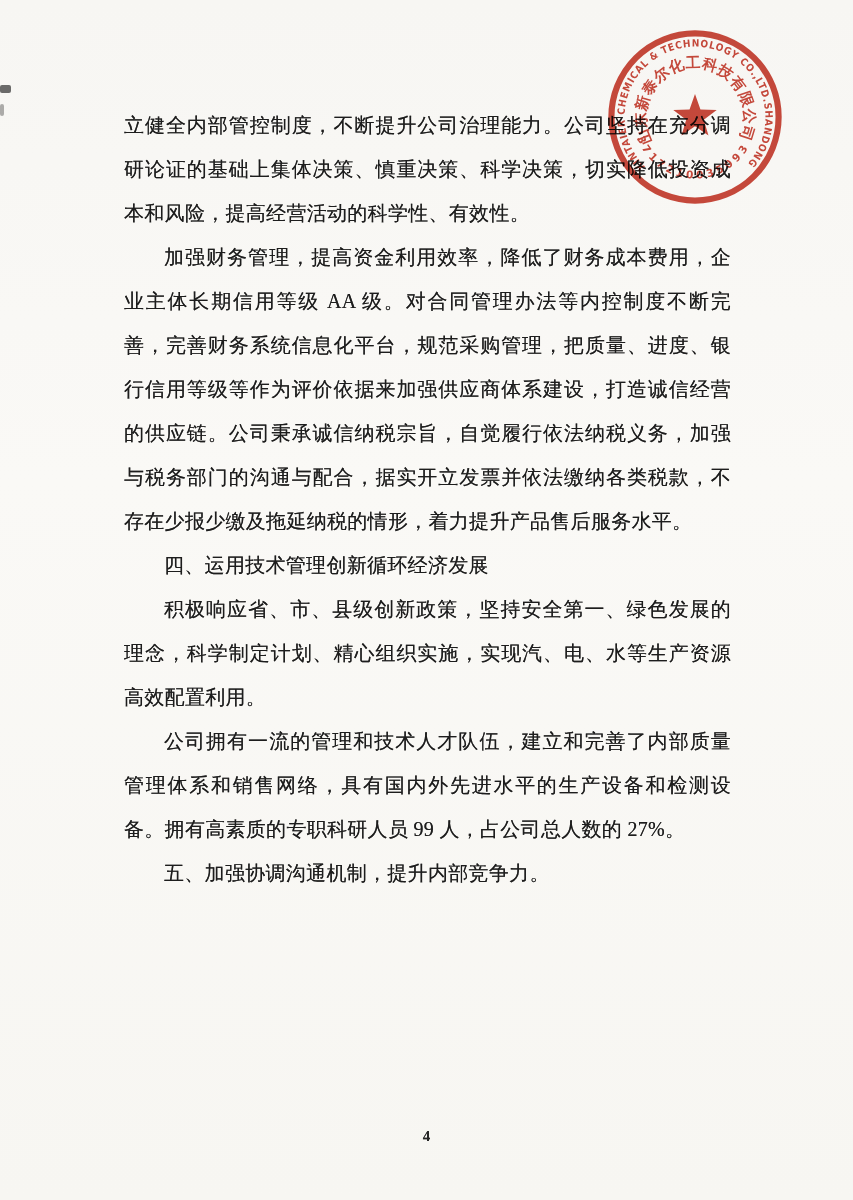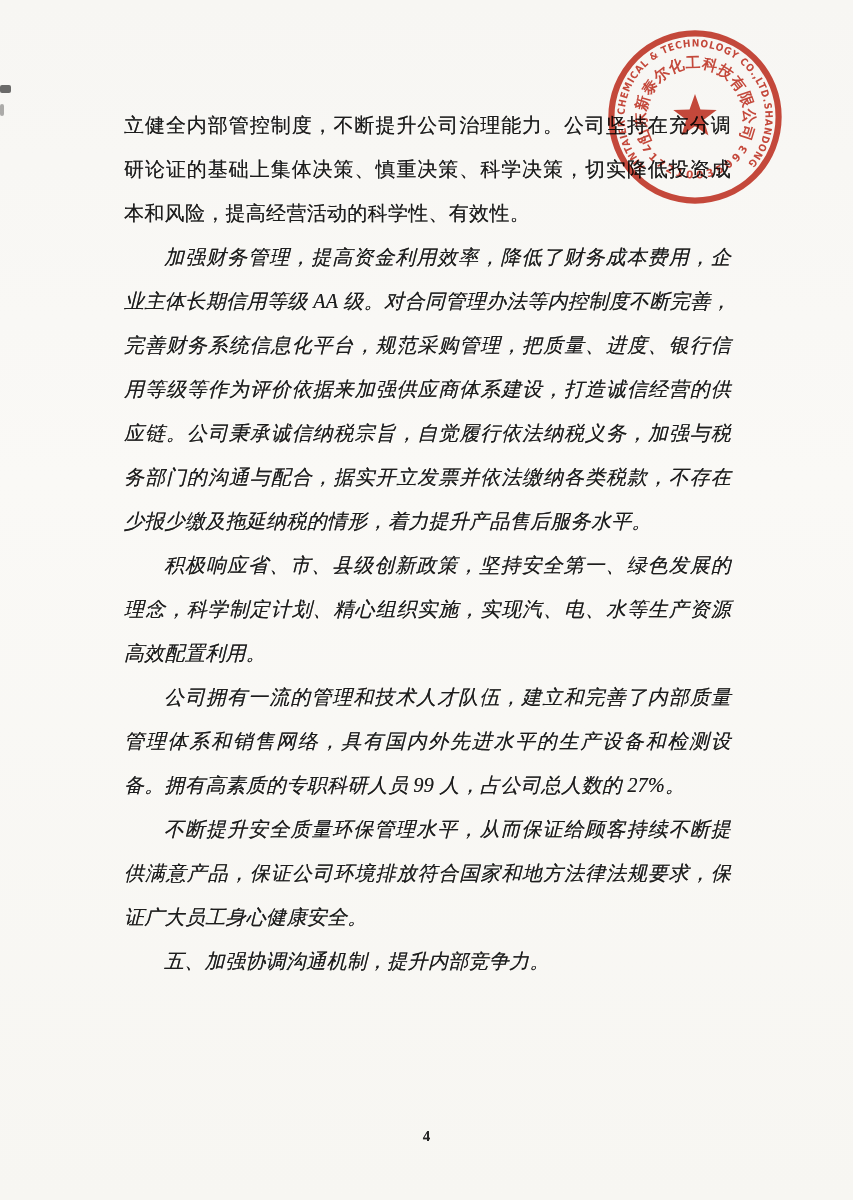--- a/index.html
+++ b/index.html
@@ -20,21 +20,21 @@
     top: 103px;
     width: 607px;
     color: #1d1d1d;
     font-size: 20px;
     line-height: 44px;
     text-align: justify;
     letter-spacing: 0.3px;
     text-shadow: 0 0 0.6px rgba(25,25,25,0.75);
   }
   .para { margin: 0; }
-  .para.indent { text-indent: 2em; font-style: italic; }
+  .para.indent { text-indent: 2em; }
   .page-number {
     position: absolute;
     top: 1128px;
     left: 0;
     width: 853px;
     text-align: center;
     font-size: 15px;
     font-weight: bold;
     color: #262626;
     text-shadow: 0 0 0.5px rgba(30,30,30,0.7);
@@ -68,23 +68,23 @@
 <body>
 
 <div class="page">
 
   <div class="edge-mark" style="left:0; top:85px; width:11px; height:8px;"></div>
   <div class="edge-mark" style="left:0; top:104px; width:4px; height:12px; opacity:.35;"></div>
 
   <div class="content">
     <p class="para">立健全内部管控制度，不断提升公司治理能力。公司坚持在充分调研论证的基础上集体决策、慎重决策、科学决策，切实降低投资成本和风险，提高经营活动的科学性、有效性。</p>
     <p class="para indent">加强财务管理，提高资金利用效率，降低了财务成本费用，企业主体长期信用等级 AA 级。对合同管理办法等内控制度不断完善，完善财务系统信息化平台，规范采购管理，把质量、进度、银行信用等级等作为评价依据来加强供应商体系建设，打造诚信经营的供应链。公司秉承诚信纳税宗旨，自觉履行依法纳税义务，加强与税务部门的沟通与配合，据实开立发票并依法缴纳各类税款，不存在少报少缴及拖延纳税的情形，着力提升产品售后服务水平。</p>
+    <p class="para indent">四、运用技术管理创新循环经济发展</p>
     <p class="para indent">积极响应省、市、县级创新政策，坚持安全第一、绿色发展的理念，科学制定计划、精心组织实施，实现汽、电、水等生产资源高效配置利用。</p>
     <p class="para indent">公司拥有一流的管理和技术人才队伍，建立和完善了内部质量管理体系和销售网络，具有国内外先进水平的生产设备和检测设备。拥有高素质的专职科研人员 99 人，占公司总人数的 27%。</p>
-    <p class="para indent">不断提升安全质量环保管理水平，从而保证给顾客持续不断提供满意产品，保证公司环境排放符合国家和地方法律法规要求，保证广大员工身心健康安全。</p>
     <p class="para indent">五、加强协调沟通机制，提升内部竞争力。</p>
   </div>
 
   <svg class="seal" viewBox="0 0 200 200" aria-hidden="true">
     <defs>
       <path id="enArc" d="M 43.4,156.6 A 80,80 0 1 1 156.6,156.6" fill="none"></path>
       <path id="cnArc" d="M 51.5,128 A 56,56 0 1 1 148.5,128" fill="none"></path>
       <path id="numArc" d="M 34.2,123.9 A 70,70 0 0 0 165.8,123.9" fill="none"></path>
     </defs>
     <circle cx="100" cy="100" r="95" fill="none" stroke="#c63a2c" stroke-width="7"></circle>

